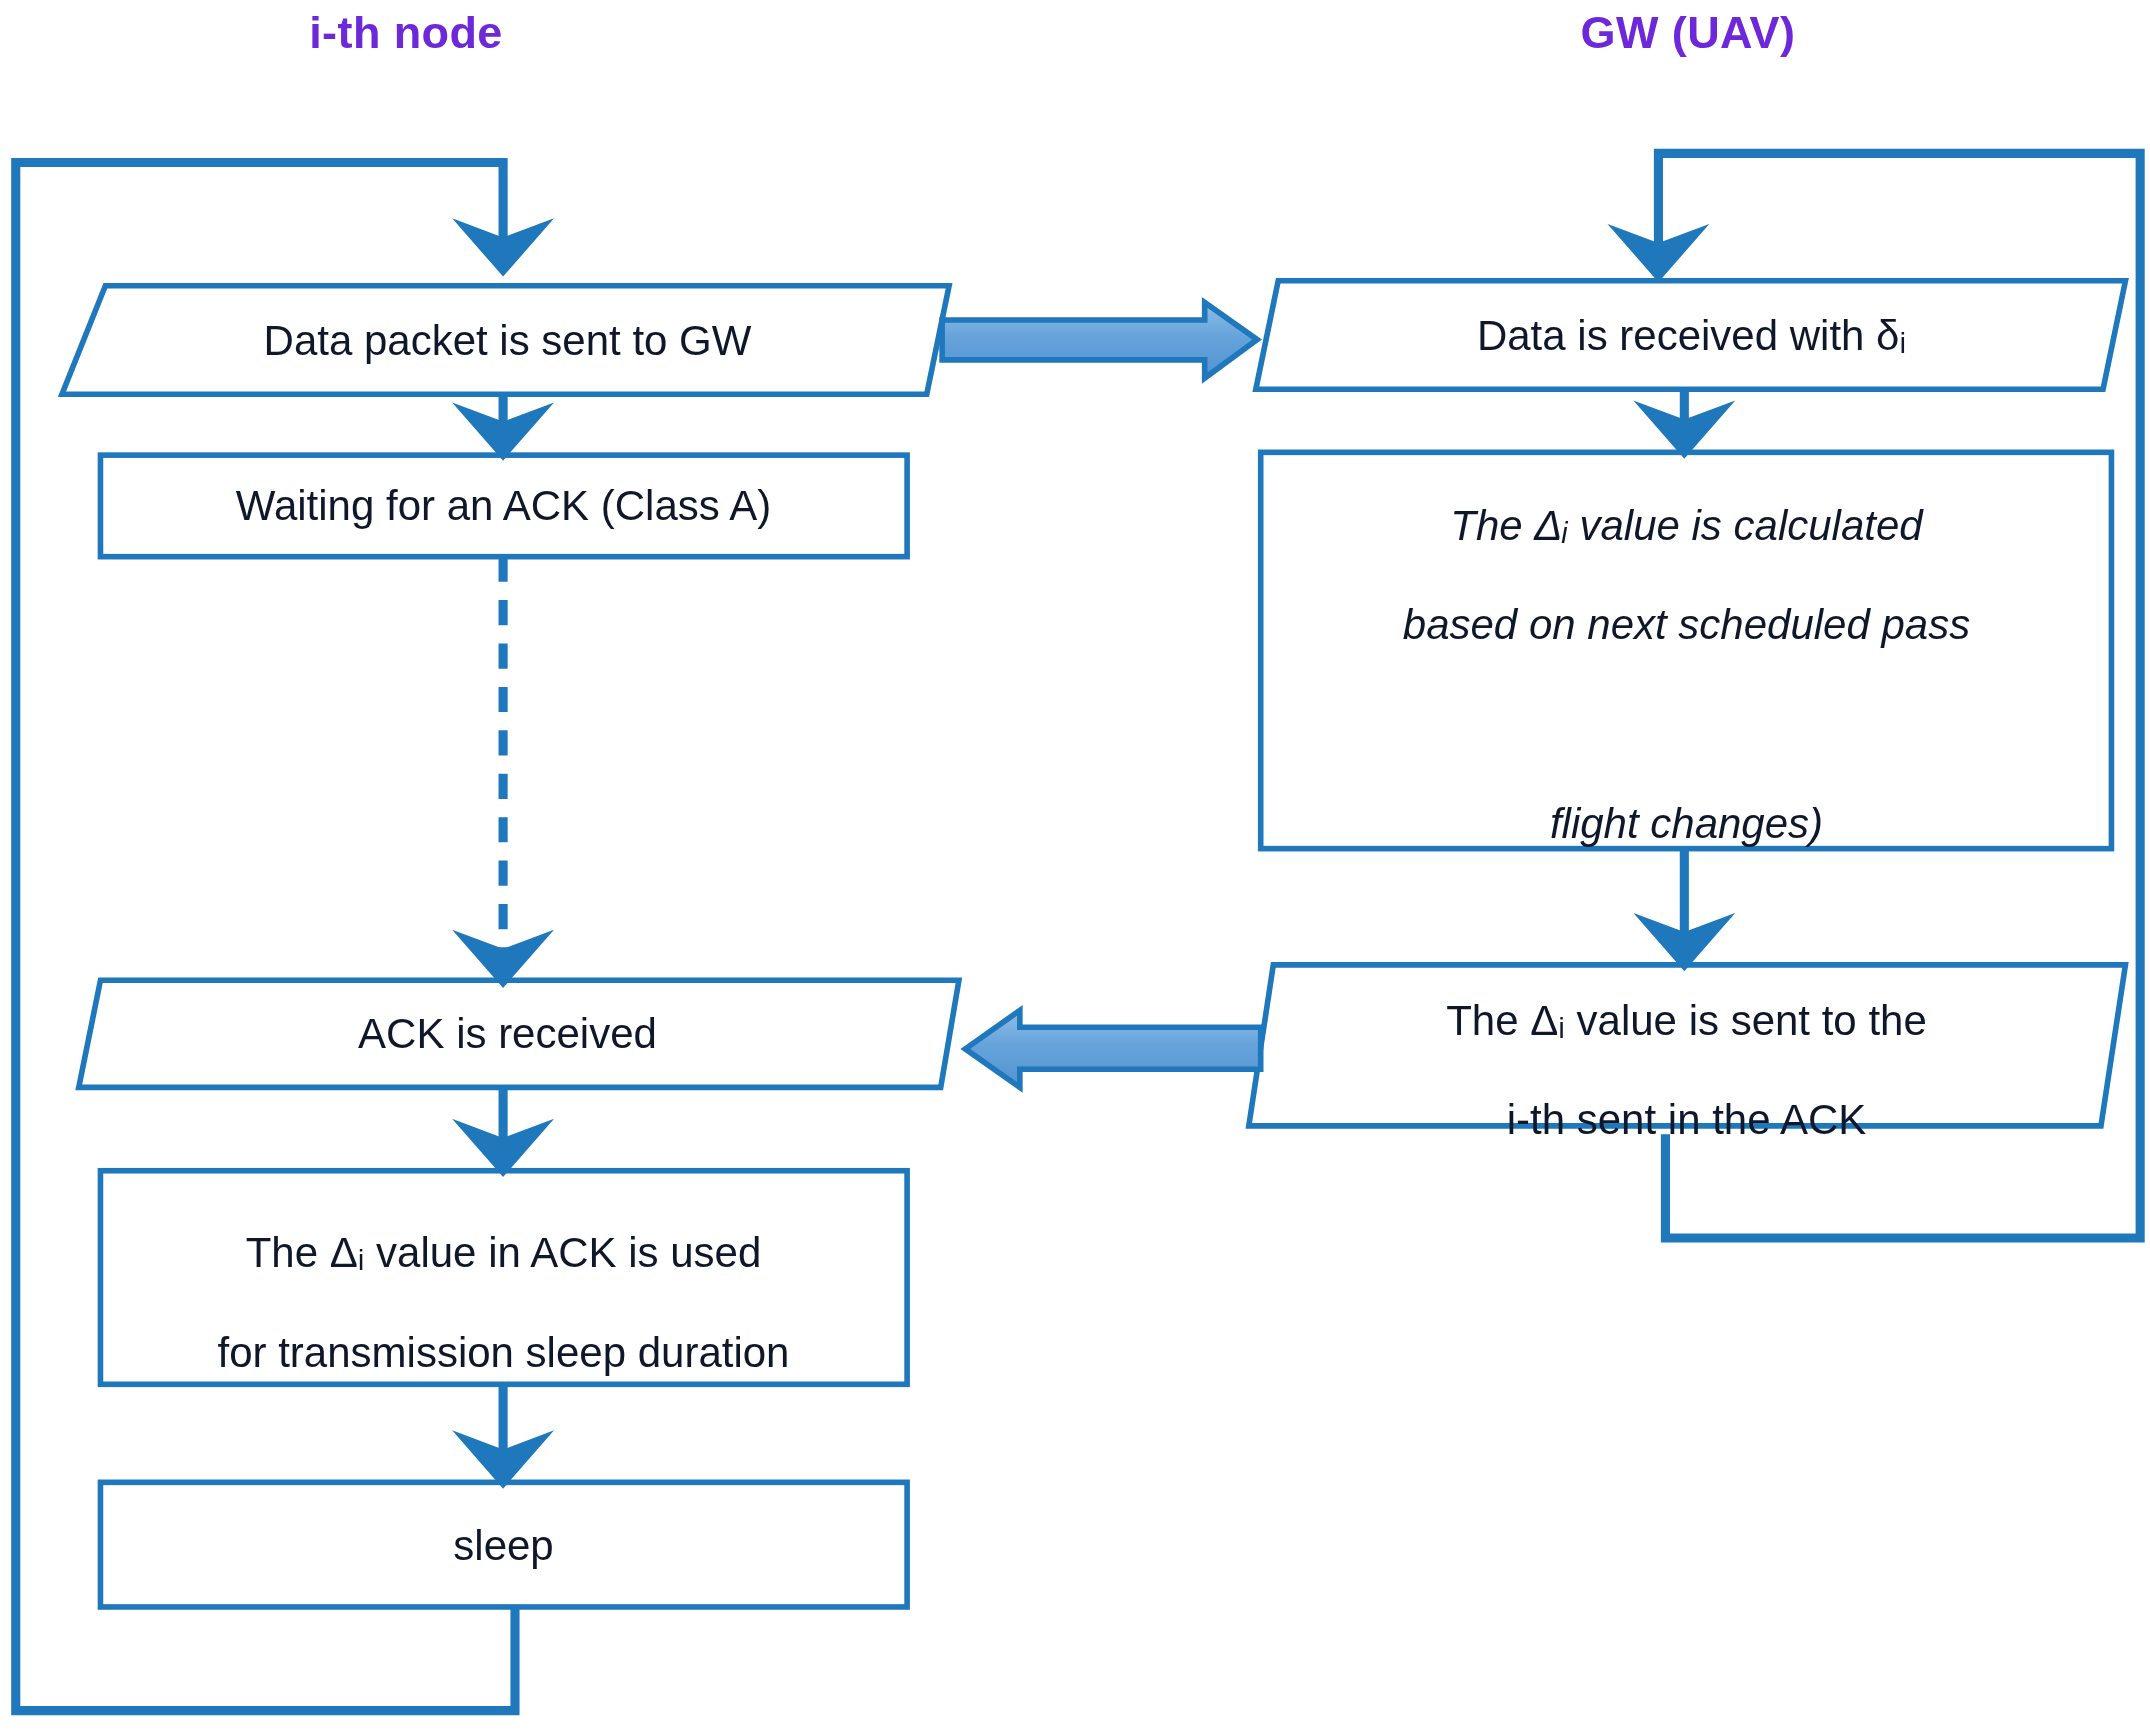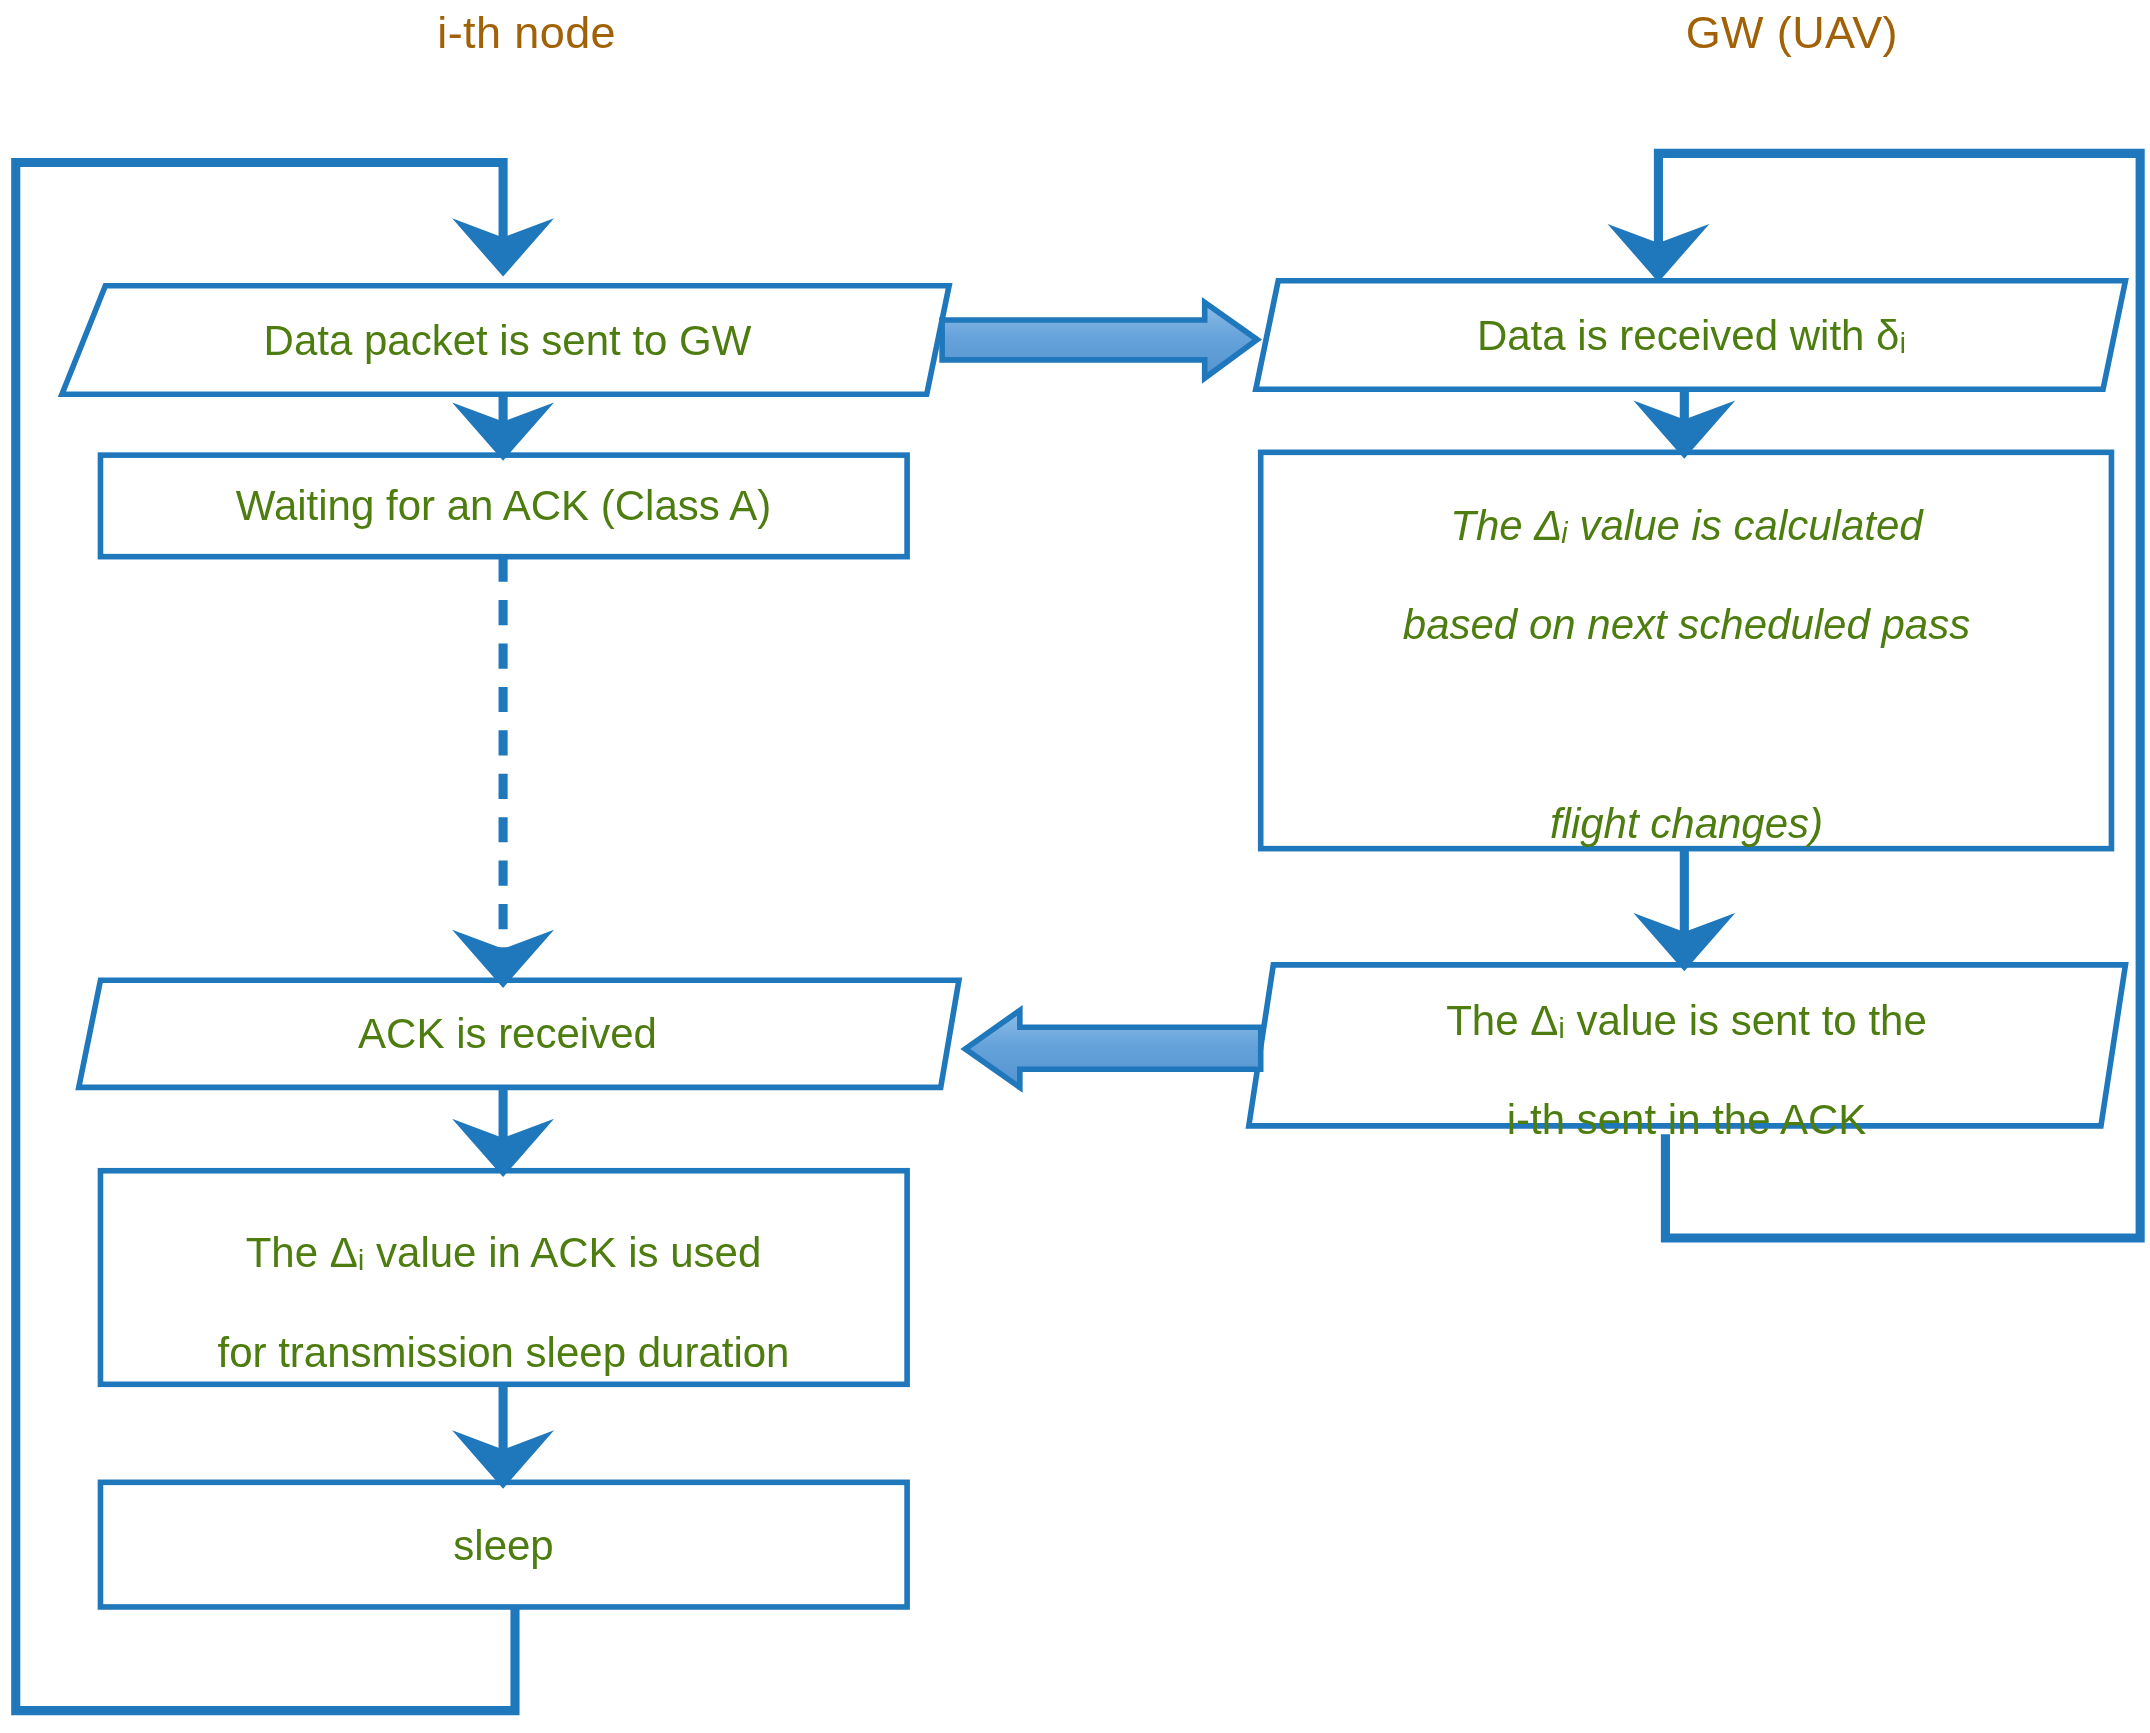--- a/index.html
+++ b/index.html
@@ -5,31 +5,31 @@
   html,body{margin:0;padding:0;background:#ffffff;}
   body{
     width:2151px;height:1733px;position:relative;overflow:hidden;
     font-family:"Liberation Sans","DejaVu Sans",sans-serif;
   }
   #stage{position:absolute;inset:0;width:2151px;height:1733px;}
   svg.layer{position:absolute;left:0;top:0;width:2151px;height:1733px;}
 
   .col-title{
     position:absolute;
-    color:#a16207;
-    font-weight:normal;
+    color:#6d28d9;
+    font-weight:bold;
     font-size:45px;
     letter-spacing:0.4px;
     white-space:nowrap;
-    text-align:right;
+    text-align:center;
   }
 
   .node-text{
     position:absolute;
-    color:#4d7c0f;
+    color:#0f172a;
     font-size:42px;
     line-height:1.18;
     text-align:center;
     white-space:pre-line;
     display:flex;
     align-items:center;
     justify-content:center;
     pointer-events:none;
   }
 </style>

